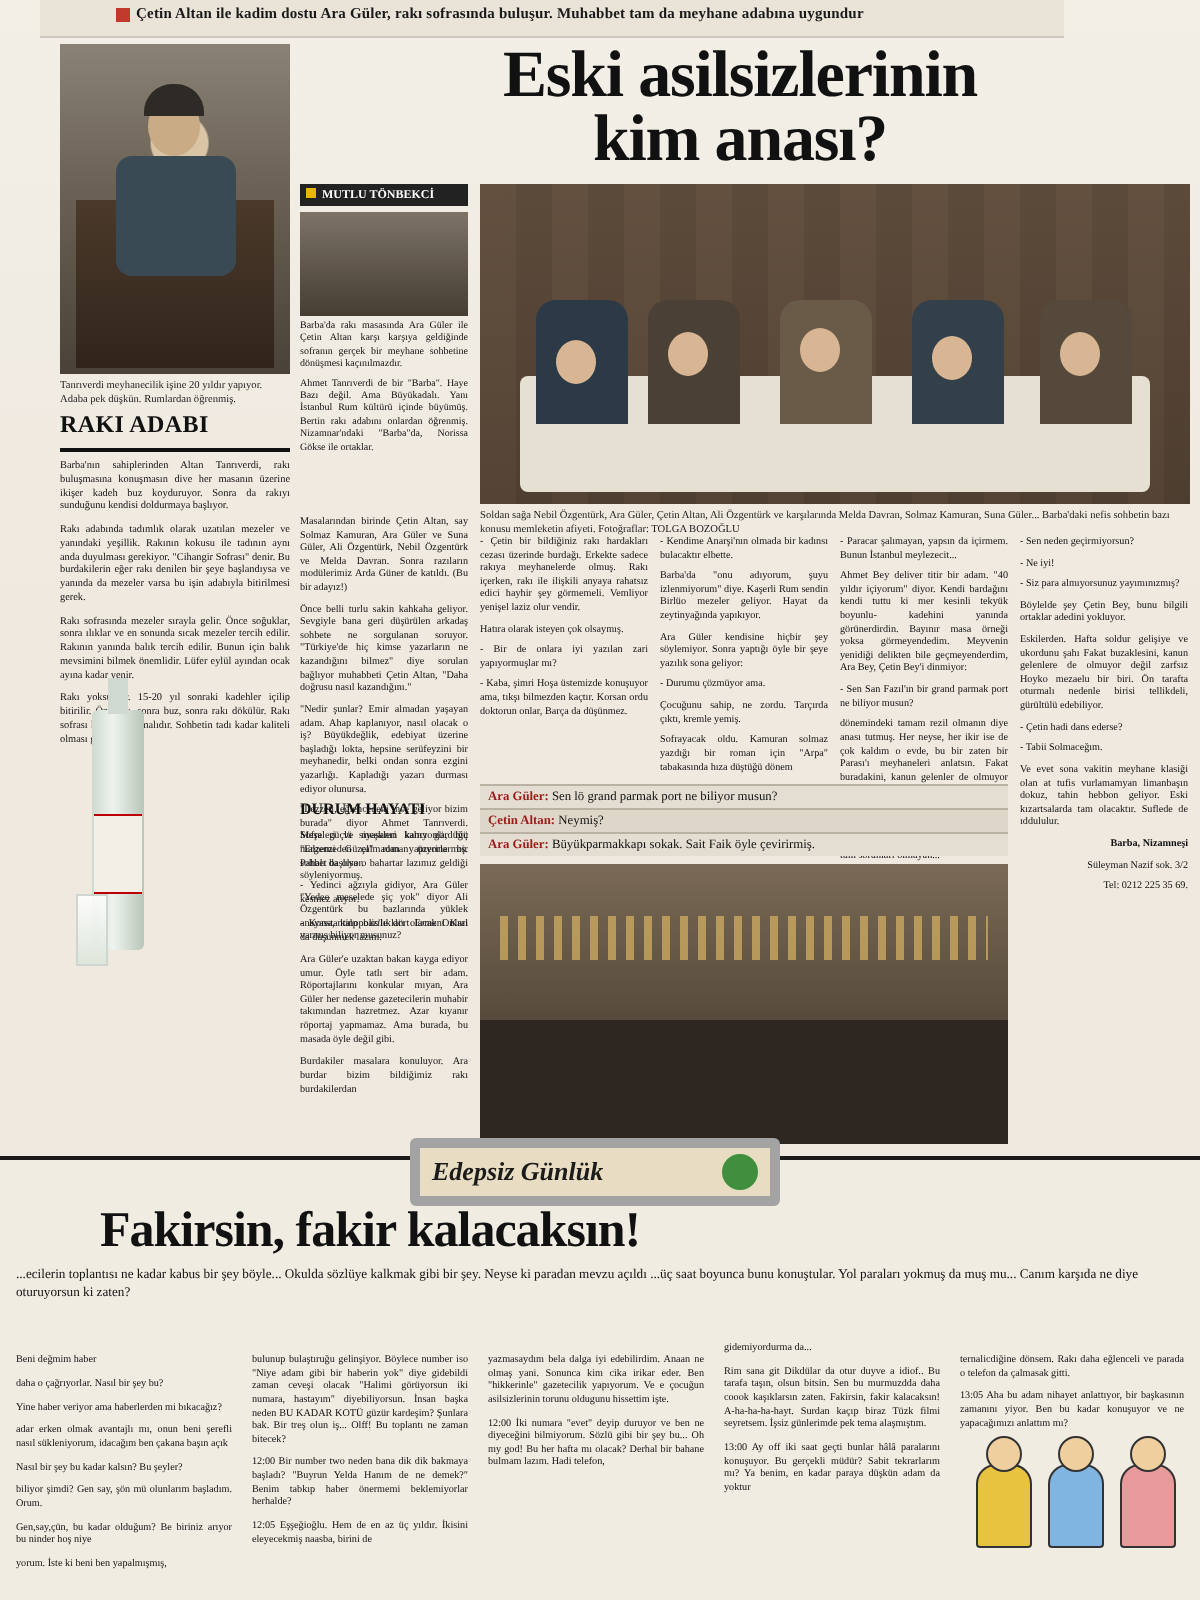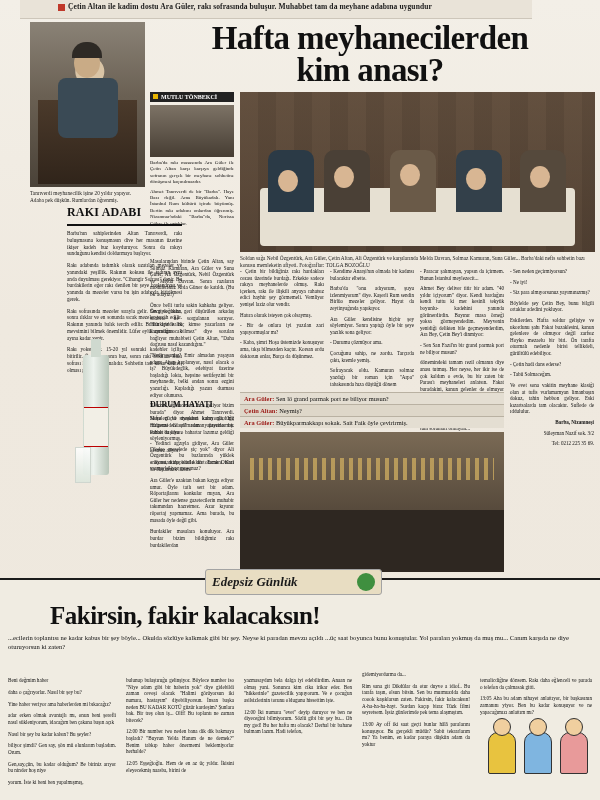--- a/index.html
+++ b/index.html
@@ -36,21 +36,21 @@
      background:linear-gradient(180deg,#4b3a2b,#30241a);}
   .p-main .head{position:absolute;left:44px;top:26px;width:26px;height:30px;border-radius:50%;
      background:#c9ab86;}
   .p-main .hair{position:absolute;left:42px;top:20px;width:30px;height:16px;border-radius:14px 14px 0 0;background:#2e2a25;}
   .p-main .body{position:absolute;left:28px;top:56px;width:60px;height:60px;border-radius:8px;background:#3a4a55;}
 
   .cap{position:absolute;font-size:5.3px;line-height:1.25;color:#1c1c1c;}
   .cap-main{left:30px;top:190px;width:115px;}
 
   
-  .rakibox{position:absolute;left:30px;top:205px;width:115px;height:370px;margin-left:37px;}
+  .rakibox{position:absolute;left:30px;top:205px;width:115px;height:370px;}
   .rakibox h2{margin:0 0 4px 0;font-size:12px;font-weight:bold;letter-spacing:.2px;}
   .rakibox .rule{height:2px;background:#111;margin-bottom:4px;}
   .rakibox p{margin:0 0 5px 0;font-size:5.2px;line-height:1.3;text-align:justify;}
   .bottlewrap{position:absolute;left:6px;top:150px;width:46px;height:150px;}
   .bottle{position:absolute;left:10px;top:0;width:26px;height:120px;
      background:linear-gradient(90deg,#cfd9cf,#eef3ee 40%,#b9c6b9);border-radius:3px;}
   .bottle .neck{position:absolute;left:8px;top:-16px;width:10px;height:18px;background:#cfd9cf;}
   .bottle .lbl{position:absolute;left:1px;top:52px;width:24px;height:38px;background:#f2efe6;border-top:1px solid #b00;border-bottom:1px solid #b00;}
   .glass{position:absolute;left:2px;top:92px;width:14px;height:34px;background:linear-gradient(180deg,rgba(255,255,255,.85),rgba(220,230,220,.9));border:1px solid #cfd6cf;}
 
@@ -90,21 +90,21 @@
      background:linear-gradient(180deg,#7a6a55,#3b3128);}
   .p-bottom .bar{position:absolute;left:0;top:78px;width:264px;height:62px;background:#2e2721;}
   .p-bottom .bottleline{position:absolute;left:10px;top:26px;width:244px;height:22px;
      background:repeating-linear-gradient(90deg,#caa95f 0 4px,rgba(0,0,0,0) 4px 9px);opacity:.8;}
 
   .sidecol{position:absolute;left:150px;top:400px;width:84px;font-size:5.1px;line-height:1.3;text-align:justify;}
   .sidecol h3{font-size:8px;margin:0 0 3px 0;}
 
   
   .bottom{position:absolute;left:0;top:578px;width:600px;height:222px;background:#f0ece2;border-top:2px solid #1b1b1b;}
-  .logo{position:absolute;left:205px;top:-11px;width:175px;height:24px;background:#e8ddc2;border:1px solid #a3a3a3;border-radius:3px;}
+  .logo{position:absolute;left:205px;top:-11px;width:175px;height:24px;background:#e8ddc2;border:5px solid #a3a3a3;border-radius:3px;}
   .logo .t{position:absolute;left:6px;top:4px;font-size:13px;font-weight:bold;color:#1b1b1b;font-style:italic;}
   .logo .leaf{position:absolute;right:6px;top:3px;width:18px;height:18px;border-radius:50%;background:#3f8f3f;}
   .bottom h2{position:absolute;left:50px;top:22px;margin:0;font-size:25px;font-weight:bold;letter-spacing:-.5px;text-align:center;}
   .deck{position:absolute;left:0;top:54px;width:600px;font-size:6.6px;line-height:1.35;padding:0 8px;box-sizing:border-box;}
   .bcol{position:absolute;font-size:5.1px;line-height:1.3;text-align:justify;}
   .b1{left:8px;top:92px;width:108px;}
   .b2{left:126px;top:92px;width:108px;}
   .b3{left:244px;top:92px;width:108px;}
   .b5{left:480px;top:92px;width:112px;}
   .bbox{position:absolute;left:362px;top:86px;width:108px;}
@@ -119,21 +119,21 @@
 
 <div class="page">
 
   <div class="topstrip">
     <div class="sq"></div>
     <div class="kicker">Çetin Altan ile kadim dostu Ara Güler, rakı sofrasında buluşur. Muhabbet tam da meyhane adabına uygundur</div>
   </div>
 
   <div class="masthead">
     <h1>
-      <span>Hafta meyhanecilerden</span>
+      <span>Eski asilsizlerinin</span>
       <span class="l2">kim anası?</span>
     </h1>
   </div>
 
   <div class="photo p-main">
     <div class="chair"></div>
     <div class="body"></div>
     <div class="head"></div>
     <div class="hair"></div>
   </div>

